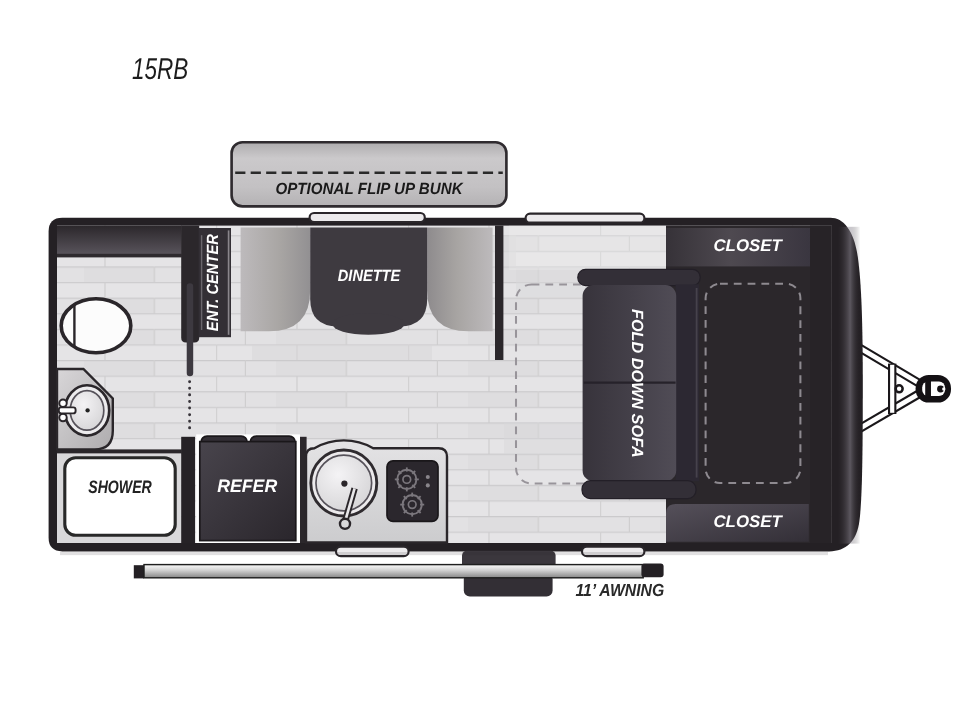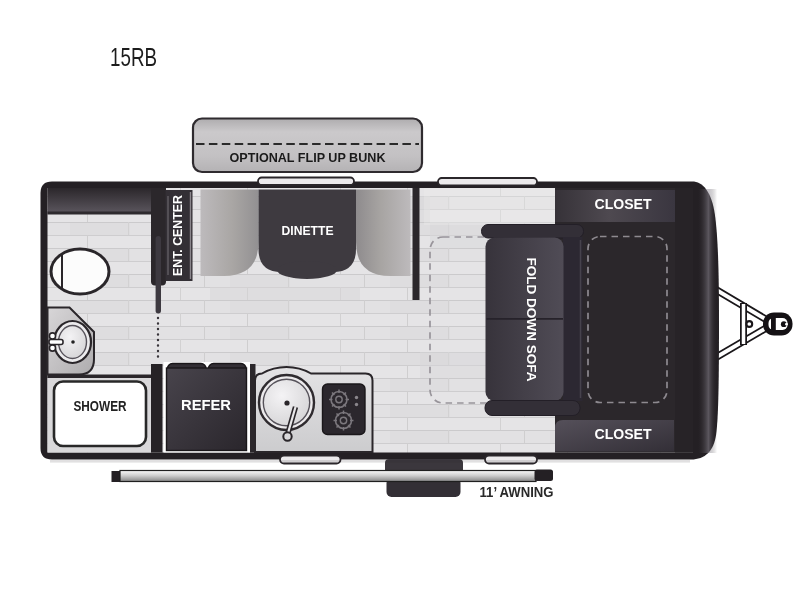--- a/index.html
+++ b/index.html
@@ -1,16 +1,16 @@
 <!DOCTYPE html>
 <html><head>
 <meta charset="utf-8">
 <style>
   html,body{margin:0;padding:0;background:#ffffff;}
-  #stage{position:relative;width:800px;height:600px;background:#ffffff;overflow:hidden;}
+  #stage{position:relative;width:800px;height:600px;background:#ffffff;overflow:hidden;font-style:italic;}
   svg text{font-family:"Liberation Sans",sans-serif;}
 </style>
 </head>
 <body>
 <div id="stage">
 <svg width="800" height="600" viewBox="0 0 800 600" xmlns="http://www.w3.org/2000/svg">
 <defs>
   <pattern id="planks" x="0" y="196" width="160" height="26" patternUnits="userSpaceOnUse">
     <rect x="0" y="0" width="160" height="26" fill="#e2e1e3"></rect>
     <rect x="0" y="13" width="160" height="13" fill="#e5e4e6"></rect>

